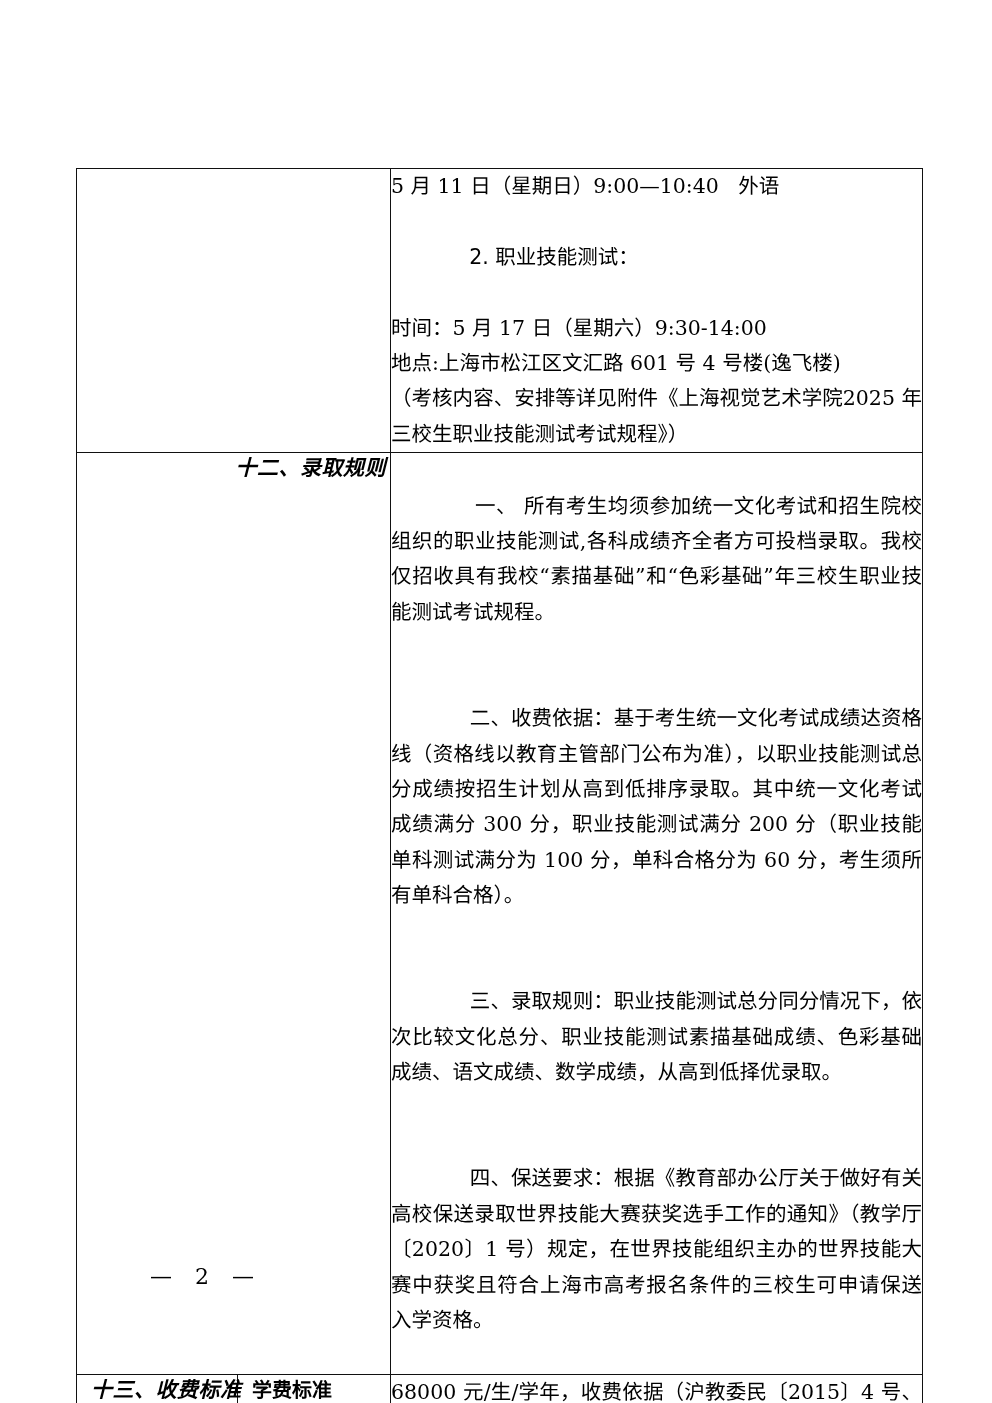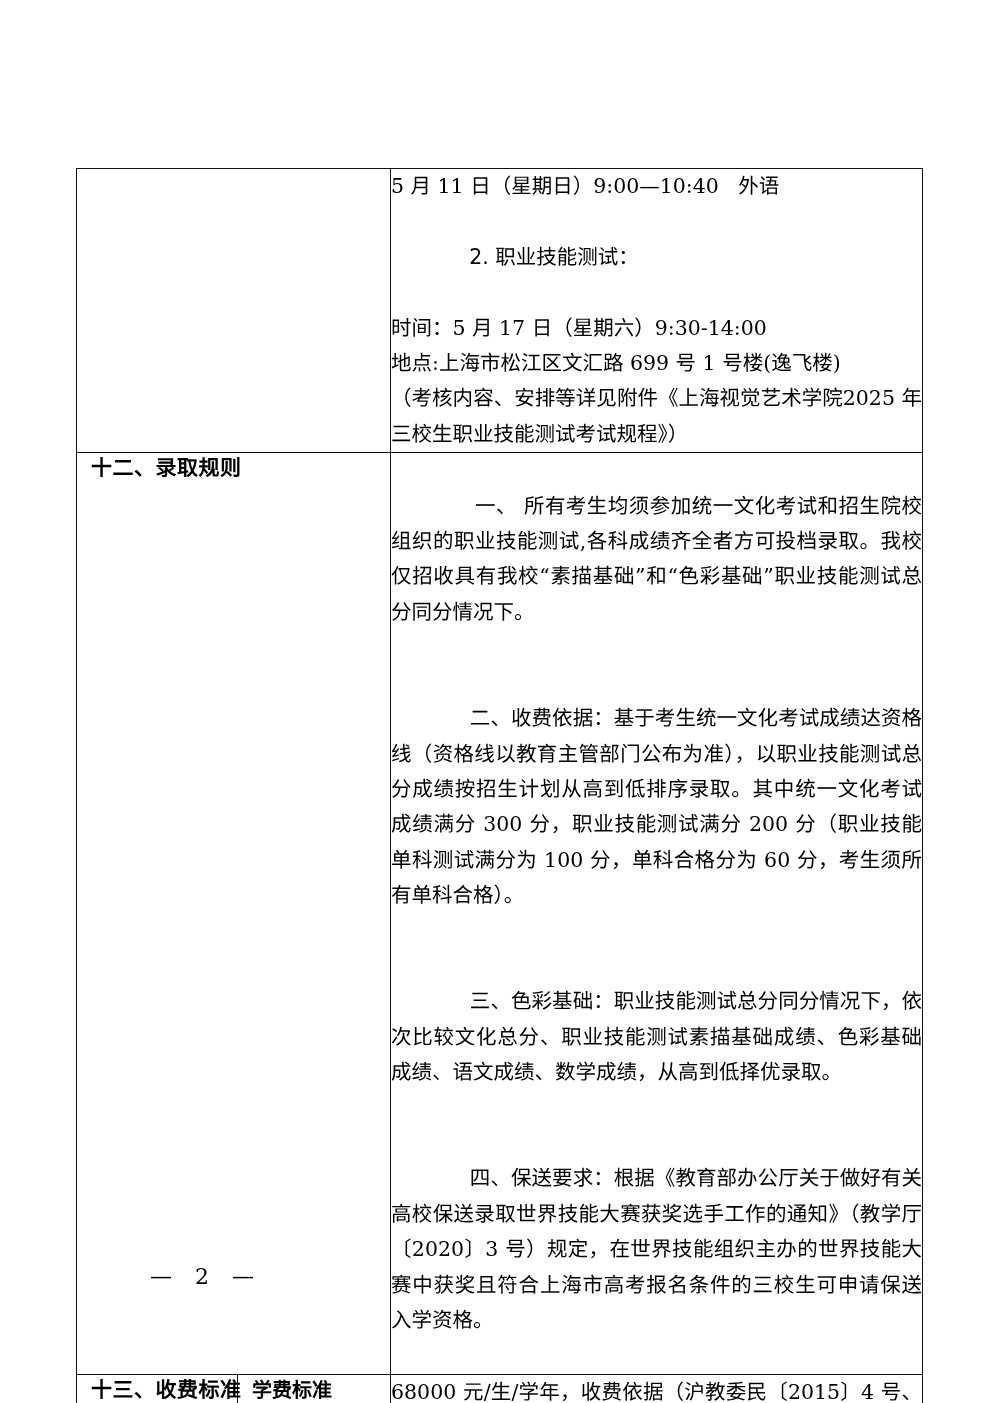--- a/index.html
+++ b/index.html
@@ -41,21 +41,22 @@
   }
 
   
   .col-label   { width: 161px; }
   .col-sublabel{ width: 153px; }
   .col-body    { width: 532px; }
 
   
   .label-cell {
     vertical-align: middle;
-    text-align: left;
+    text-align: right;
+    font-style: italic;
   }
   .label-text {
     font-family: "DejaVu Sans", "Liberation Sans", sans-serif;
     font-weight: bold;
     font-size: 21px;
     line-height: 30px;
     padding: 0 4px 0 14px;
     letter-spacing: 0.5px;
     white-space: nowrap;
   }
@@ -120,41 +121,41 @@
       <tr>
         <td colspan="2" class="label-cell">
           <div class="empty-cell"></div>
         </td>
         <td class="body-cell">
           <p>5 月 11 日（星期日）9:00—10:40   外语</p>
           <p>
             <span class="bold-run">2. 职业技能测试：</span>
           </p>
           <p>时间：5 月 17 日（星期六）9:30-14:00</p>
-          <p>地点:上海市松江区文汇路 699 号 1 号楼(逸飞楼)</p>
+          <p>地点:上海市松江区文汇路 601 号 4 号楼(逸飞楼)</p>
           <p>（考核内容、安排等详见附件《上海视觉艺术学院2025 年三校生职业技能测试考试规程》）</p>
         </td>
       </tr>
 
       <tr>
         <td colspan="2" class="label-cell">
           <div class="label-text">十二、录取规则</div>
         </td>
         <td class="body-cell">
           <p>
-            <span>一、</span><span> 所有考生均须参加统一文化考试和招生院校组织的职业技能测试,各科成绩齐全者方可投档录取。我校仅招收具有我校“素描基础”和“色彩基础”职业技能测试总分同分情况下。</span>
+            <span>一、</span><span> 所有考生均须参加统一文化考试和招生院校组织的职业技能测试,各科成绩齐全者方可投档录取。我校仅招收具有我校“素描基础”和“色彩基础”年三校生职业技能测试考试规程。</span>
           </p>
           <p>
             <span>二、</span><span class="bold-run">收费依据</span><span>：基于考生统一文化考试成绩达资格线（资格线以教育主管部门公布为准），以职业技能测试总分成绩按招生计划从高到低排序录取。其中统一文化考试成绩满分 300 分，职业技能测试满分 200 分（职业技能单科测试满分为 100 分，单科合格分为 60 分，考生须所有单科合格）。</span>
           </p>
           <p>
-            <span>三、</span><span class="bold-run">色彩基础</span><span>：职业技能测试总分同分情况下，依次比较文化总分、职业技能测试素描基础成绩、色彩基础成绩、语文成绩、数学成绩，从高到低择优录取。</span>
+            <span>三、</span><span class="bold-run">录取规则</span><span>：职业技能测试总分同分情况下，依次比较文化总分、职业技能测试素描基础成绩、色彩基础成绩、语文成绩、数学成绩，从高到低择优录取。</span>
           </p>
           <p>
-            <span>四、</span><span class="bold-run">保送要求</span><span>：根据《教育部办公厅关于做好有关高校保送录取世界技能大赛获奖选手工作的通知》（教学厅〔2020〕3 号）规定，在世界技能组织主办的世界技能大赛中获奖且符合上海市高考报名条件的三校生可申请保送入学资格。</span>
+            <span>四、</span><span class="bold-run">保送要求</span><span>：根据《教育部办公厅关于做好有关高校保送录取世界技能大赛获奖选手工作的通知》（教学厅〔2020〕1 号）规定，在世界技能组织主办的世界技能大赛中获奖且符合上海市高考报名条件的三校生可申请保送入学资格。</span>
           </p>
         </td>
       </tr>
 
       <tr>
         <td rowspan="2" class="label-cell">
           <div class="label-text">十三、收费标准</div>
         </td>
         <td class="sublabel-cell">
           <div class="sublabel-text">学费标准</div>

